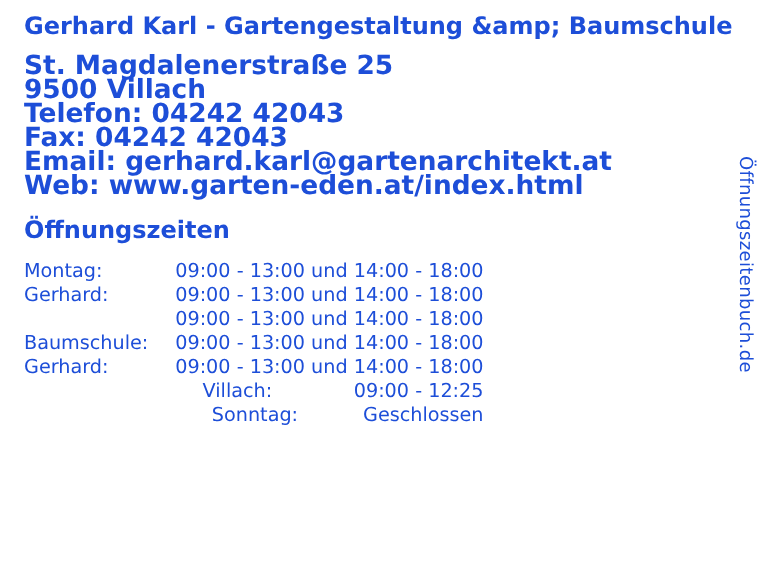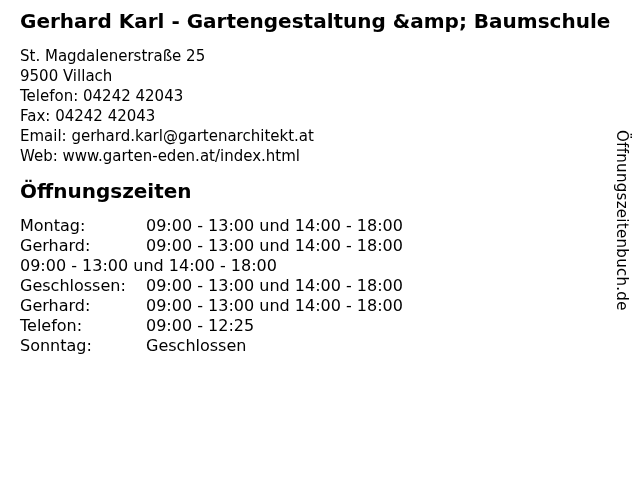--- a/index.html
+++ b/index.html
@@ -5,40 +5,41 @@
   html, body {
     margin: 0;
     padding: 0;
     background: #ffffff;
   }
   .page {
     position: relative;
     width: 640px;
     height: 480px;
     background: #ffffff;
-    color: #000000;
+    color: #1d4ed8;
     font-family: "DejaVu Sans", sans-serif;
     overflow: hidden;
   }
   .page-title {
     position: absolute;
     left: 20px;
     top: 9px;
     margin: 0;
     font-size: 20px;
     line-height: 24px;
     font-weight: bold;
     white-space: nowrap;
   }
   .contact-block {
     position: absolute;
     left: 20px;
     top: 46px;
-    font-size: 15px;
+    font-size: 22px;
     line-height: 20px;
+    font-weight: bold;
   }
   .contact-line {
     white-space: nowrap;
   }
   .hours-heading {
     position: absolute;
     left: 20px;
     top: 181px;
     margin: 0;
     font-size: 20px;
@@ -47,20 +48,21 @@
   }
   .hours-table {
     position: absolute;
     left: 20px;
     top: 216px;
     font-size: 16px;
     line-height: 20px;
   }
   .hours-row {
     display: flex;
+    justify-content: flex-end;
   }
   .hours-day {
     width: 126px;
     flex: 0 0 126px;
   }
   .hours-time {
     white-space: nowrap;
   }
   .watermark {
     position: absolute;
@@ -98,29 +100,29 @@
       <span class="hours-time">09:00 - 13:00 und 14:00 - 18:00</span>
     </div>
     <div class="hours-row">
       <span class="hours-day">Gerhard:</span>
       <span class="hours-time">09:00 - 13:00 und 14:00 - 18:00</span>
     </div>
     <div class="hours-row">
       <span class="hours-time">09:00 - 13:00 und 14:00 - 18:00</span>
     </div>
     <div class="hours-row">
-      <span class="hours-day">Geschlossen:</span>
+      <span class="hours-day">Baumschule:</span>
       <span class="hours-time">09:00 - 13:00 und 14:00 - 18:00</span>
     </div>
     <div class="hours-row">
       <span class="hours-day">Gerhard:</span>
       <span class="hours-time">09:00 - 13:00 und 14:00 - 18:00</span>
     </div>
     <div class="hours-row">
-      <span class="hours-day">Telefon:</span>
+      <span class="hours-day">Villach:</span>
       <span class="hours-time">09:00 - 12:25</span>
     </div>
     <div class="hours-row">
       <span class="hours-day">Sonntag:</span>
       <span class="hours-time">Geschlossen</span>
     </div>
   </div>
 
   <div class="watermark">Öffnungszeitenbuch.de</div>
 

